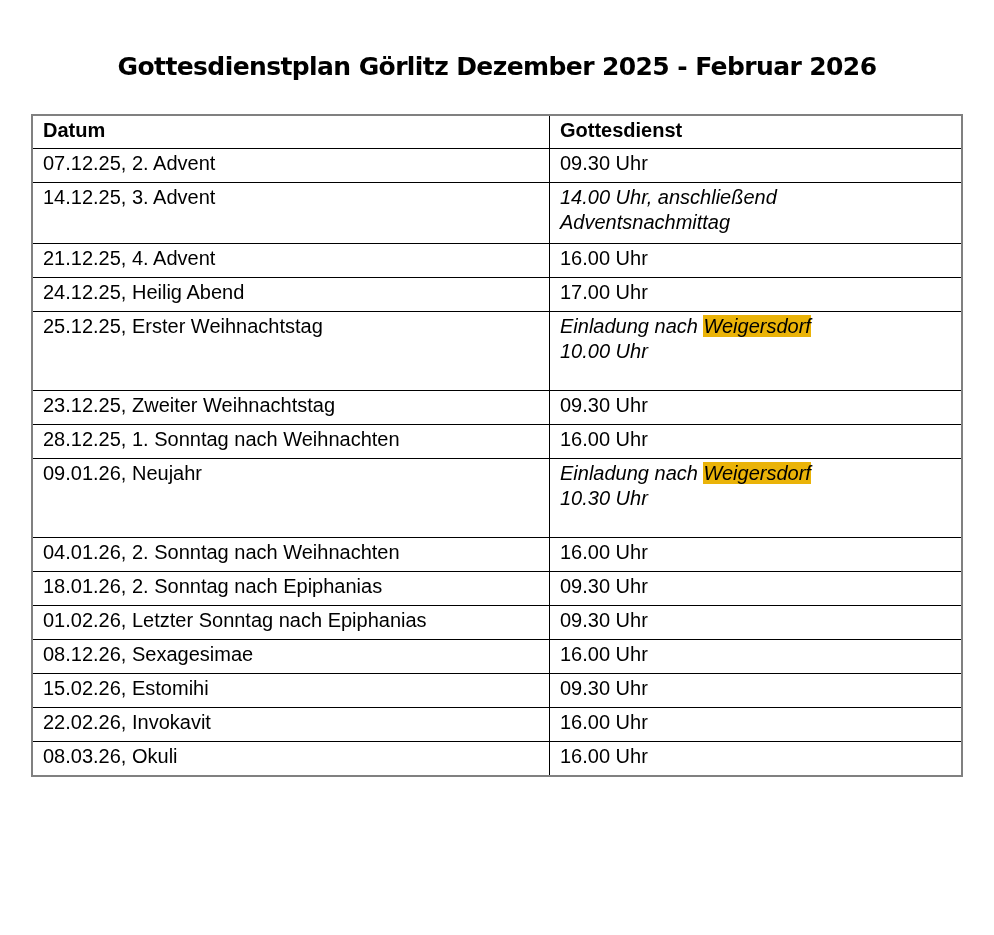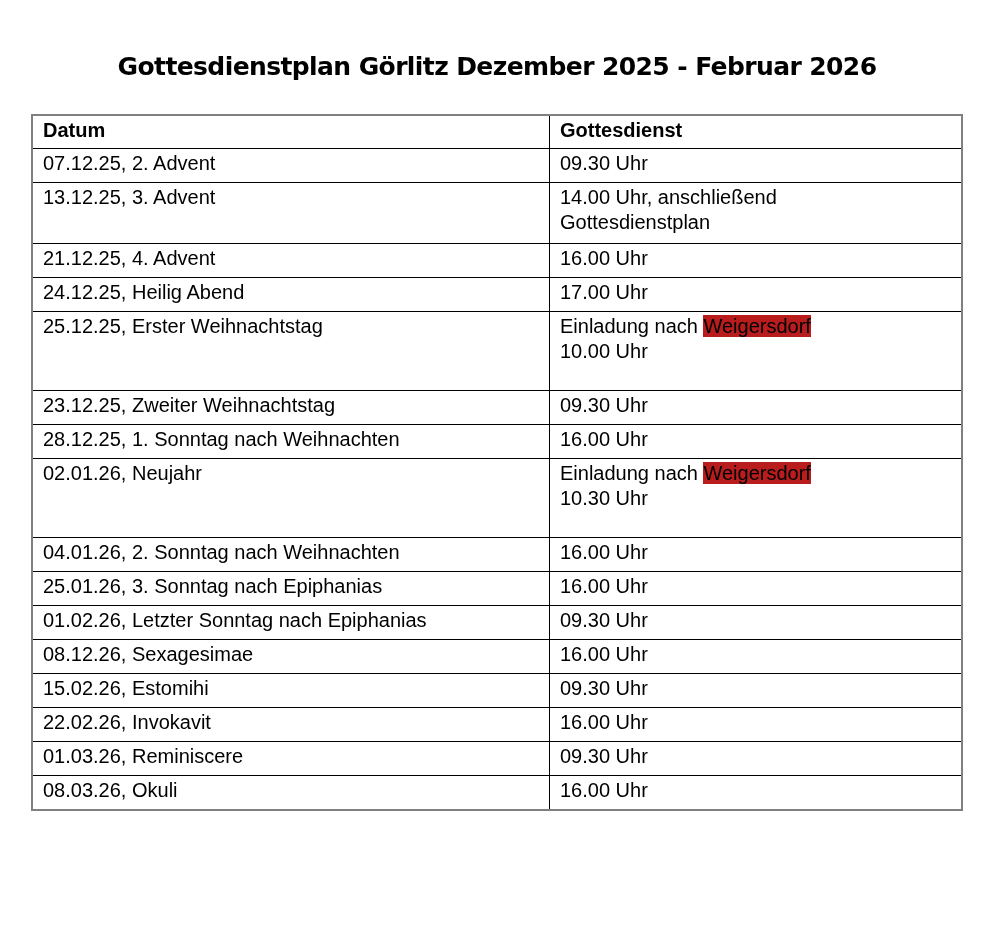--- a/index.html
+++ b/index.html
@@ -17,45 +17,45 @@
     }
     table.plan td, table.plan th {
       border: 1px solid #000; padding: 2px 10px 0 10px; vertical-align: top;
       text-align: left; line-height: 25px;
     }
     table.plan th { font-weight: bold; height: 30px; }
     table.plan td { height: 31px; }
     table.plan td.col1, table.plan th.col1 { width: 496px; }
     tr.tall2 td { height: 58px; }
     tr.tall3 td { height: 76px; }
-    .hl { background: #b91c1c; }
-    .line { display: block; }
+    .hl { background: #eab308; }
+    .line { display: block; font-style: italic; }
   </style>
 </head>
 <body>
 
 <div class="title">Gottesdienstplan Görlitz Dezember 2025 - Februar 2026</div>
 
 <table class="plan">
   <thead>
     <tr>
       <th class="col1">Datum</th>
       <th>Gottesdienst</th>
     </tr>
   </thead>
   <tbody>
     <tr>
       <td class="col1">07.12.25, 2. Advent</td>
       <td>09.30 Uhr</td>
     </tr>
     <tr class="tall2">
-      <td class="col1">13.12.25, 3. Advent</td>
+      <td class="col1">14.12.25, 3. Advent</td>
       <td>
         <span class="line">14.00 Uhr, anschließend</span>
-        <span class="line">Gottesdienstplan</span>
+        <span class="line">Adventsnachmittag</span>
       </td>
     </tr>
     <tr>
       <td class="col1">21.12.25, 4. Advent</td>
       <td>16.00 Uhr</td>
     </tr>
     <tr>
       <td class="col1">24.12.25, Heilig Abend</td>
       <td>17.00 Uhr</td>
     </tr>
@@ -68,52 +68,48 @@
     </tr>
     <tr>
       <td class="col1">23.12.25, Zweiter Weihnachtstag</td>
       <td>09.30 Uhr</td>
     </tr>
     <tr>
       <td class="col1">28.12.25, 1. Sonntag nach Weihnachten</td>
       <td>16.00 Uhr</td>
     </tr>
     <tr class="tall3">
-      <td class="col1">02.01.26, Neujahr</td>
+      <td class="col1">09.01.26, Neujahr</td>
       <td>
         <span class="line"><span>Einladung nach </span><span class="hl">Weigersdorf</span></span>
         <span class="line">10.30 Uhr</span>
       </td>
     </tr>
     <tr>
       <td class="col1">04.01.26, 2. Sonntag nach Weihnachten</td>
       <td>16.00 Uhr</td>
     </tr>
     <tr>
-      <td class="col1">25.01.26, 3. Sonntag nach Epiphanias</td>
-      <td>16.00 Uhr</td>
+      <td class="col1">18.01.26, 2. Sonntag nach Epiphanias</td>
+      <td>09.30 Uhr</td>
     </tr>
     <tr>
       <td class="col1">01.02.26, Letzter Sonntag nach Epiphanias</td>
       <td>09.30 Uhr</td>
     </tr>
     <tr>
       <td class="col1">08.12.26, Sexagesimae</td>
       <td>16.00 Uhr</td>
     </tr>
     <tr>
       <td class="col1">15.02.26, Estomihi</td>
       <td>09.30 Uhr</td>
     </tr>
     <tr>
       <td class="col1">22.02.26, Invokavit</td>
       <td>16.00 Uhr</td>
     </tr>
     <tr>
-      <td class="col1">01.03.26, Reminiscere</td>
-      <td>09.30 Uhr</td>
-    </tr>
-    <tr>
       <td class="col1">08.03.26, Okuli</td>
       <td>16.00 Uhr</td>
     </tr>
   </tbody>
 </table>
 
 </body></html>

